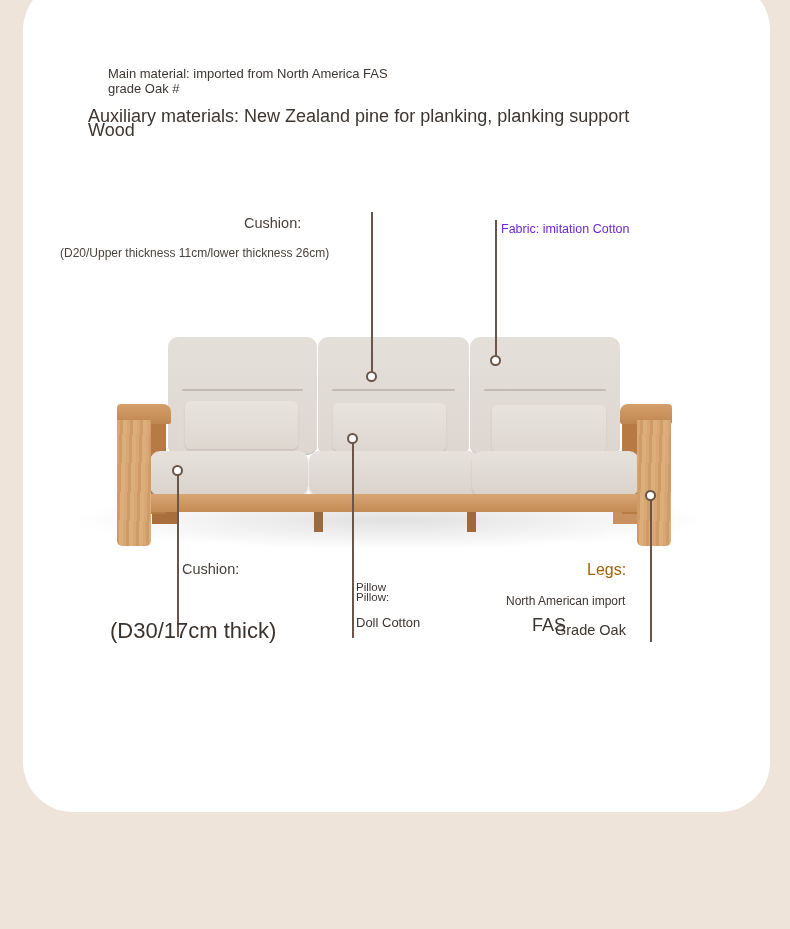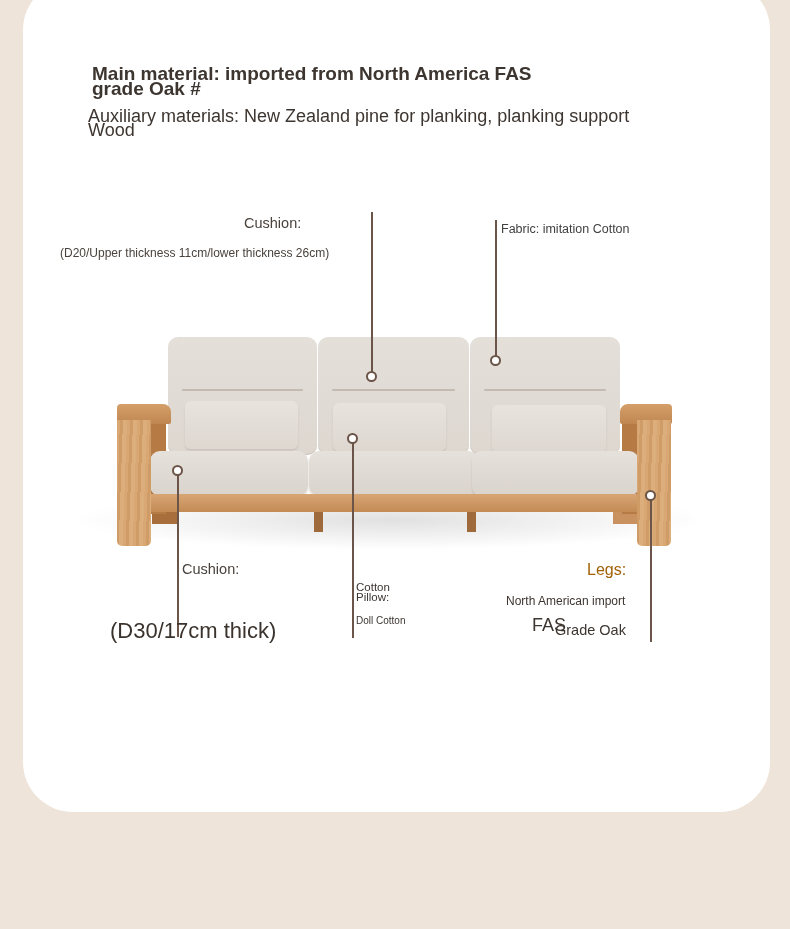--- a/index.html
+++ b/index.html
@@ -8,29 +8,29 @@
     background:#eee4da;
     font-family:"Liberation Sans", sans-serif;
     color:#3a322c;
   }
   .card {
     position:absolute; left:23px; top:-20px; width:747px; height:832px;
     background:#ffffff; border-radius:50px;
   }
   .abs { position:absolute; }
   .txt { position:absolute; white-space:nowrap; color:#3d3530; }
-  .t-main { left:92px; top:66px; font-size:19px; line-height:15px;font-weight:bold; }
+  .t-main { left:108px; top:66px; font-size:13px; line-height:15px; }
   .t-aux { left:88px; top:109px; font-size:18px; line-height:14px; }
   .t-cush1 { left:244px; top:215px; font-size:14.5px; color:#4a423c; }
   .t-cush1d { left:60px; top:246px; font-size:12px; color:#4a423c; }
-  .t-fabric { left:501px; top:222px; font-size:12.5px; color:#404040; }
+  .t-fabric { left:501px; top:222px; font-size:12.5px; color:#6d28d9; }
   .t-cush2 { left:182px; top:561px; font-size:14.5px; color:#4a423c; }
   .t-cush2d { left:110px; top:618px; font-size:22px; color:#3a322c; }
   .t-lumbar { left:356px; top:582px; font-size:11.5px; line-height:10px; color:#3d3530; }
-  .t-doll { left:356px; top:615px; font-size:10px; }
+  .t-doll { left:356px; top:615px; font-size:13px; }
   .t-legs { left:587px; top:561px; font-size:16px; color:#a16207; }
   .t-nai { left:506px; top:594px; font-size:12px; }
   .t-fas { left:532px; top:615px; font-size:18px; }
   .t-gradeoak { left:555px; top:622px; font-size:14.5px; }
   .t-note { left:89px; top:714px; font-size:11.5px; line-height:11px; color:#3d3530; }
   .vline { position:absolute; width:1.5px; background:#6b5448; }
   .dot {
     position:absolute; width:7px; height:7px; border-radius:50%;
     background:#ffffff; border:2.5px solid #6b5448;
   }
@@ -140,21 +140,21 @@
 <div class="dot" style="left:366px;top:371px;"></div>
 <div class="dot" style="left:490px;top:355px;"></div>
 <div class="dot" style="left:172px;top:465px;"></div>
 <div class="dot" style="left:347px;top:433px;"></div>
 <div class="dot" style="left:645px;top:490px;"></div>
 
 <div class="txt t-cush2">Cushion:</div>
 <div class="txt t-cush2d">(D30/17cm thick)</div>
 
 <div class="txt t-lumbar">
-  <div>Cotton</div>
+  <div>Pillow</div>
   <div>Pillow:</div>
 </div>
 <div class="txt t-doll">Doll Cotton</div>
 
 <div class="txt t-legs">Legs:</div>
 <div class="txt t-nai">North American import</div>
 <div class="txt t-fas">FAS</div>
 <div class="txt t-gradeoak">Grade Oak</div>
 
 <div class="txt t-note">

